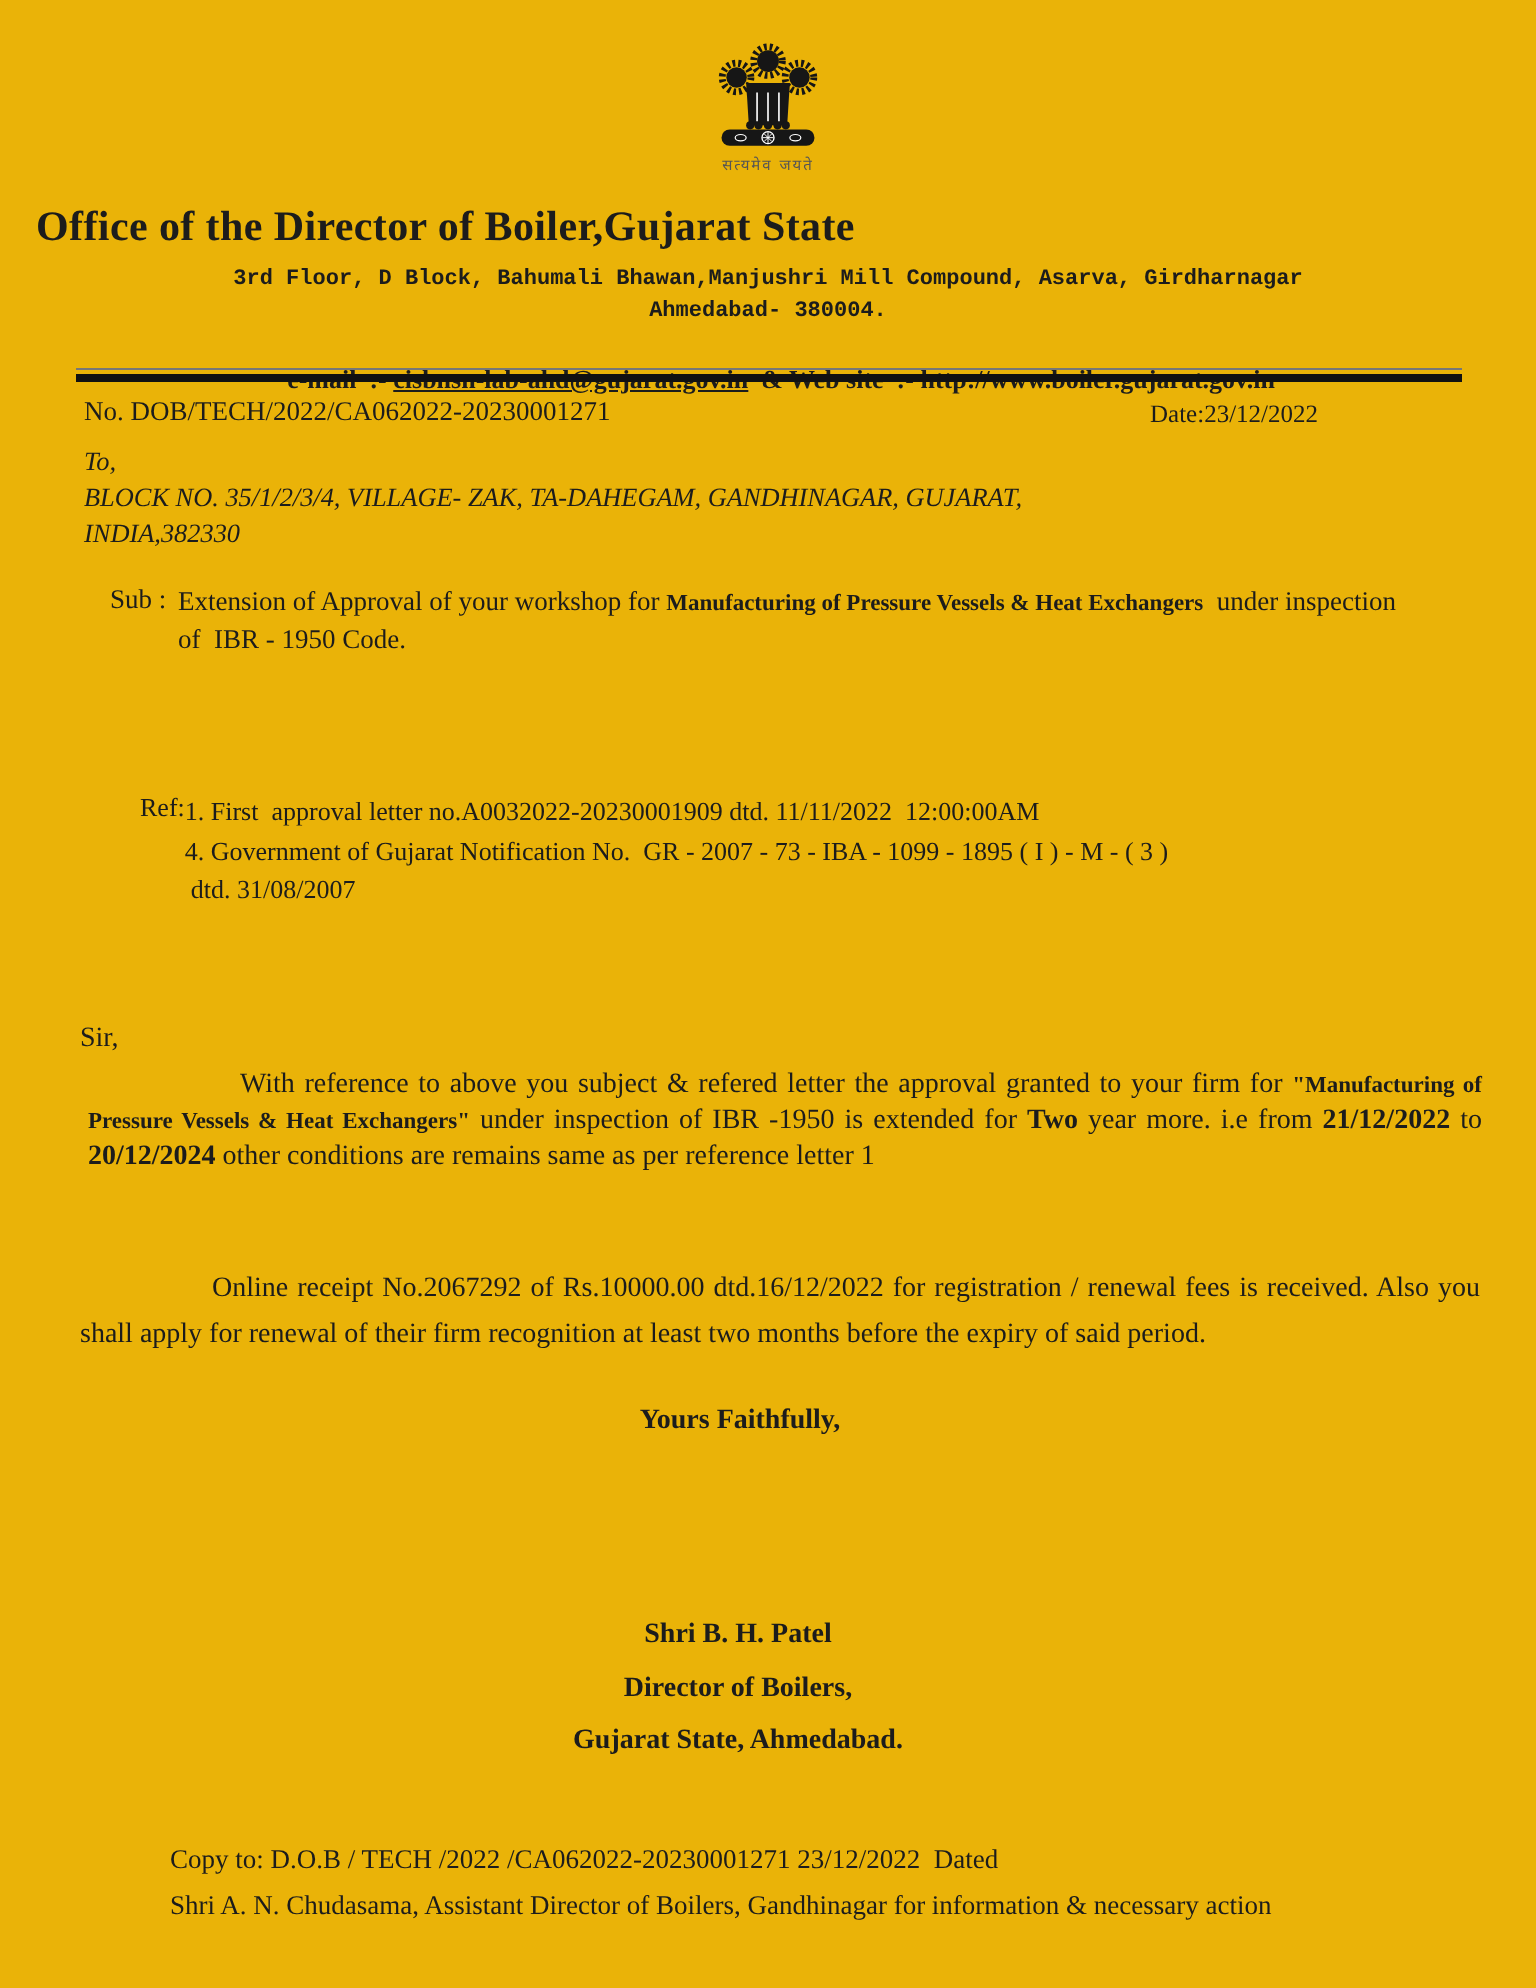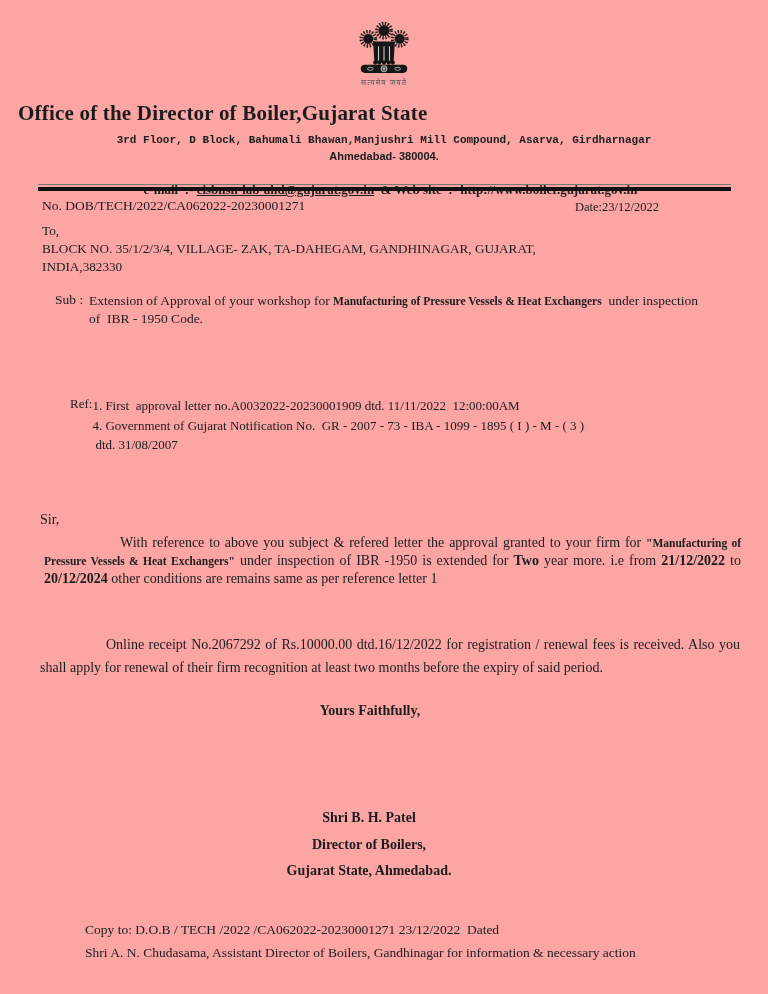--- a/index.html
+++ b/index.html
@@ -1,50 +1,50 @@
 <!DOCTYPE html>
 <html><head>
 <meta charset="utf-8">
 <style>
   * { margin:0; padding:0; box-sizing:border-box; }
   html,body { background:#e8e8e8; }
   .page {
     position:relative;
     width:768px; height:994px;
     margin:0 auto;
-    background:#fca5a5;
+    background:#eab308;
     color:#1c1c1c;
     font-family:"Liberation Serif", serif;
     overflow:hidden;
   }
   .abs { position:absolute; }
   .pre { white-space:pre-wrap; }
 
   
   .emblem-wrap { top:20px; left:0; width:100%; text-align:center; }
   .emblem-svg { display:block; margin:0 auto; }
   .motto { font-size:7.5px; color:#555; letter-spacing:1px; margin-top:1px;
            font-family:"DejaVu Sans", sans-serif; line-height:8px; }
   .title { top:101px; left:18px; width:100%; text-align:left;
            font-weight:bold; font-size:21px; letter-spacing:0.2px; }
   .addr1 { top:134px; left:0; width:100%; text-align:center;
            font-family:"Liberation Mono", monospace; font-weight:bold; font-size:11px; }
   .addr2 { top:150px; left:0; width:100%; text-align:center;
-           font-family:Liberation Sans, sans-serif; font-weight:bold; font-size:11px; }
+           font-family:Liberation Mono, monospace; font-weight:bold; font-size:11px; }
   .email-line { top:166px; left:0; width:100%; text-align:center;
                 font-weight:bold; font-size:13px; }
   .email-link { text-decoration:underline; color:#1c1c1c; }
   .rule { top:184px; left:38px; width:693px; height:6px;
           border-top:1.5px solid #777; background:transparent; }
   .rule-bar { position:absolute; left:0; right:0; top:2px; height:3.5px; background:#111; }
 
   
   .no-line { top:198px; left:42px; font-size:13.5px; }
   .date    { top:200px; left:575px; font-size:12.5px; }
-  .to-block { top:222px; left:42px; font-size:13.2px; line-height:18.2px; }
+  .to-block { top:222px; left:42px; font-size:13.2px; line-height:18.2px;font-style:italic; }
 
   
   .sub { top:292px; left:55px; width:655px; font-size:13.5px; display:flex; }
   .sub-label { flex:0 0 34px; }
   .sub-text { line-height:18px; }
   .small-bold { font-weight:bold; font-size:11.5px;text-align:right; }
 
   
   .ref { top:396px; left:70px; font-size:13px; display:flex; }
   .ref-label { flex:0 0 22px; }

